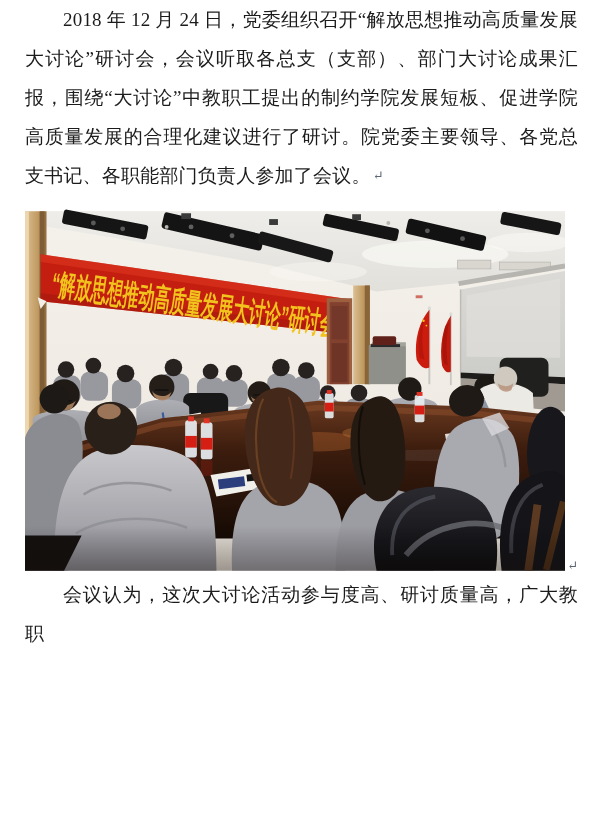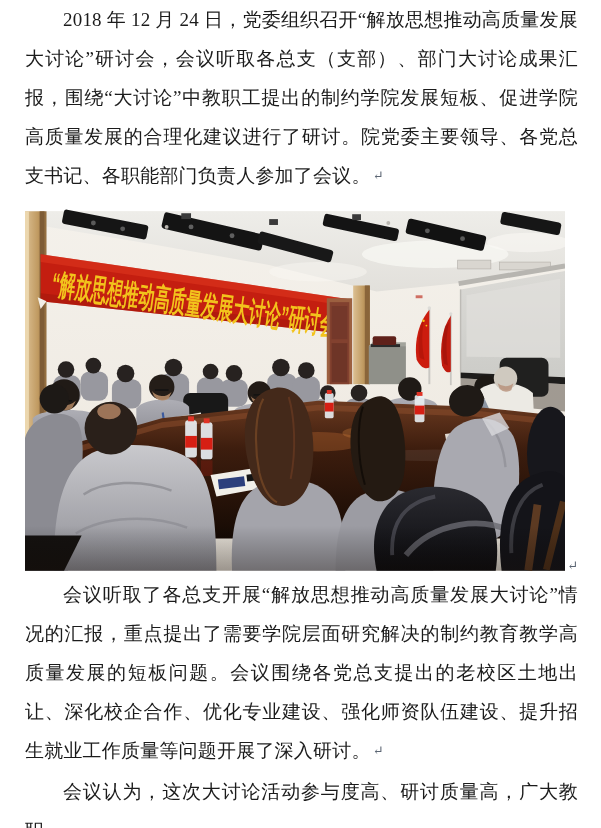--- a/index.html
+++ b/index.html
@@ -303,17 +303,16 @@
         <path d="M498,350 C496,312 508,288 530,280" stroke="#3f3f46" stroke-width="4" fill="none" opacity="0.9"></path>
         <rect x="516" y="300" width="8" height="68" fill="#5c3a22" transform="rotate(8 520 334)"></rect>
         <rect x="539" y="296" width="7" height="72" fill="#4e3019" transform="rotate(14 542 332)"></rect>
       </g>
 
       <rect x="0" y="322" width="553" height="46" fill="url(#gVignette)"></rect>
     </svg>
     <span class="pilcrow">↵</span>
   </div>
 
-  <p class="para para-2"><span>会议听取了各总支开展“解放思想推动高质量发展大讨论”情况的汇报，重点提出了需要学院层面研究解决的制约教育教学高质量发展的短板问题。会议围绕各党总支提出的老校区土地出让、深化校企合作、优化专业建设、强化师资队伍建设、提升招生就业工作质量等问题开展了深入研讨。</span><span class="pilcrow">↵</span></p>
 
   <p class="para para-3"><span>会议认为，这次大讨论活动参与度高、研讨质量高，广大教职</span></p>
 
 </div>
 
 </body></html>

